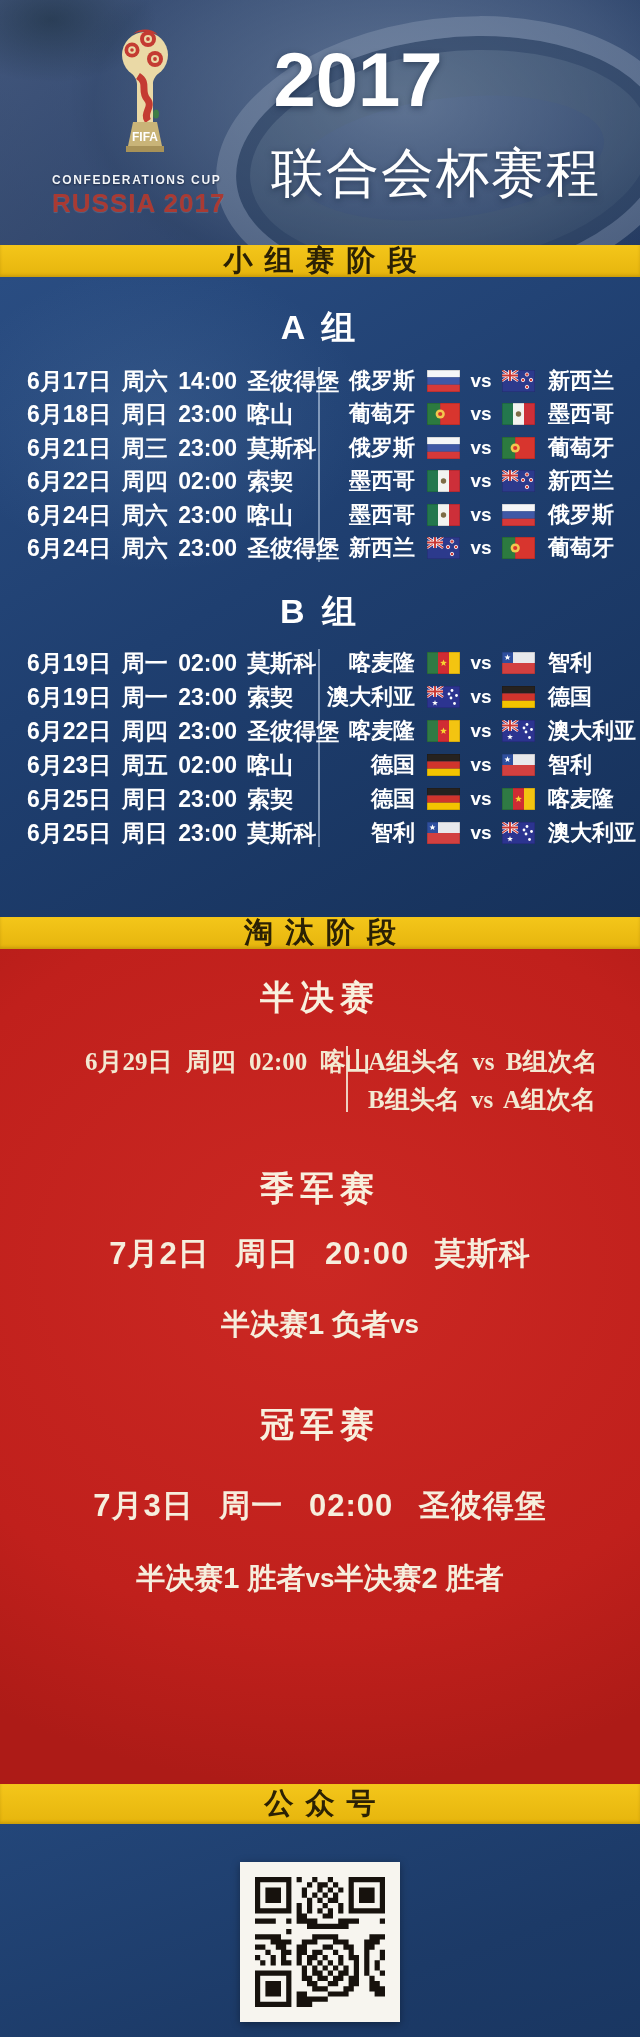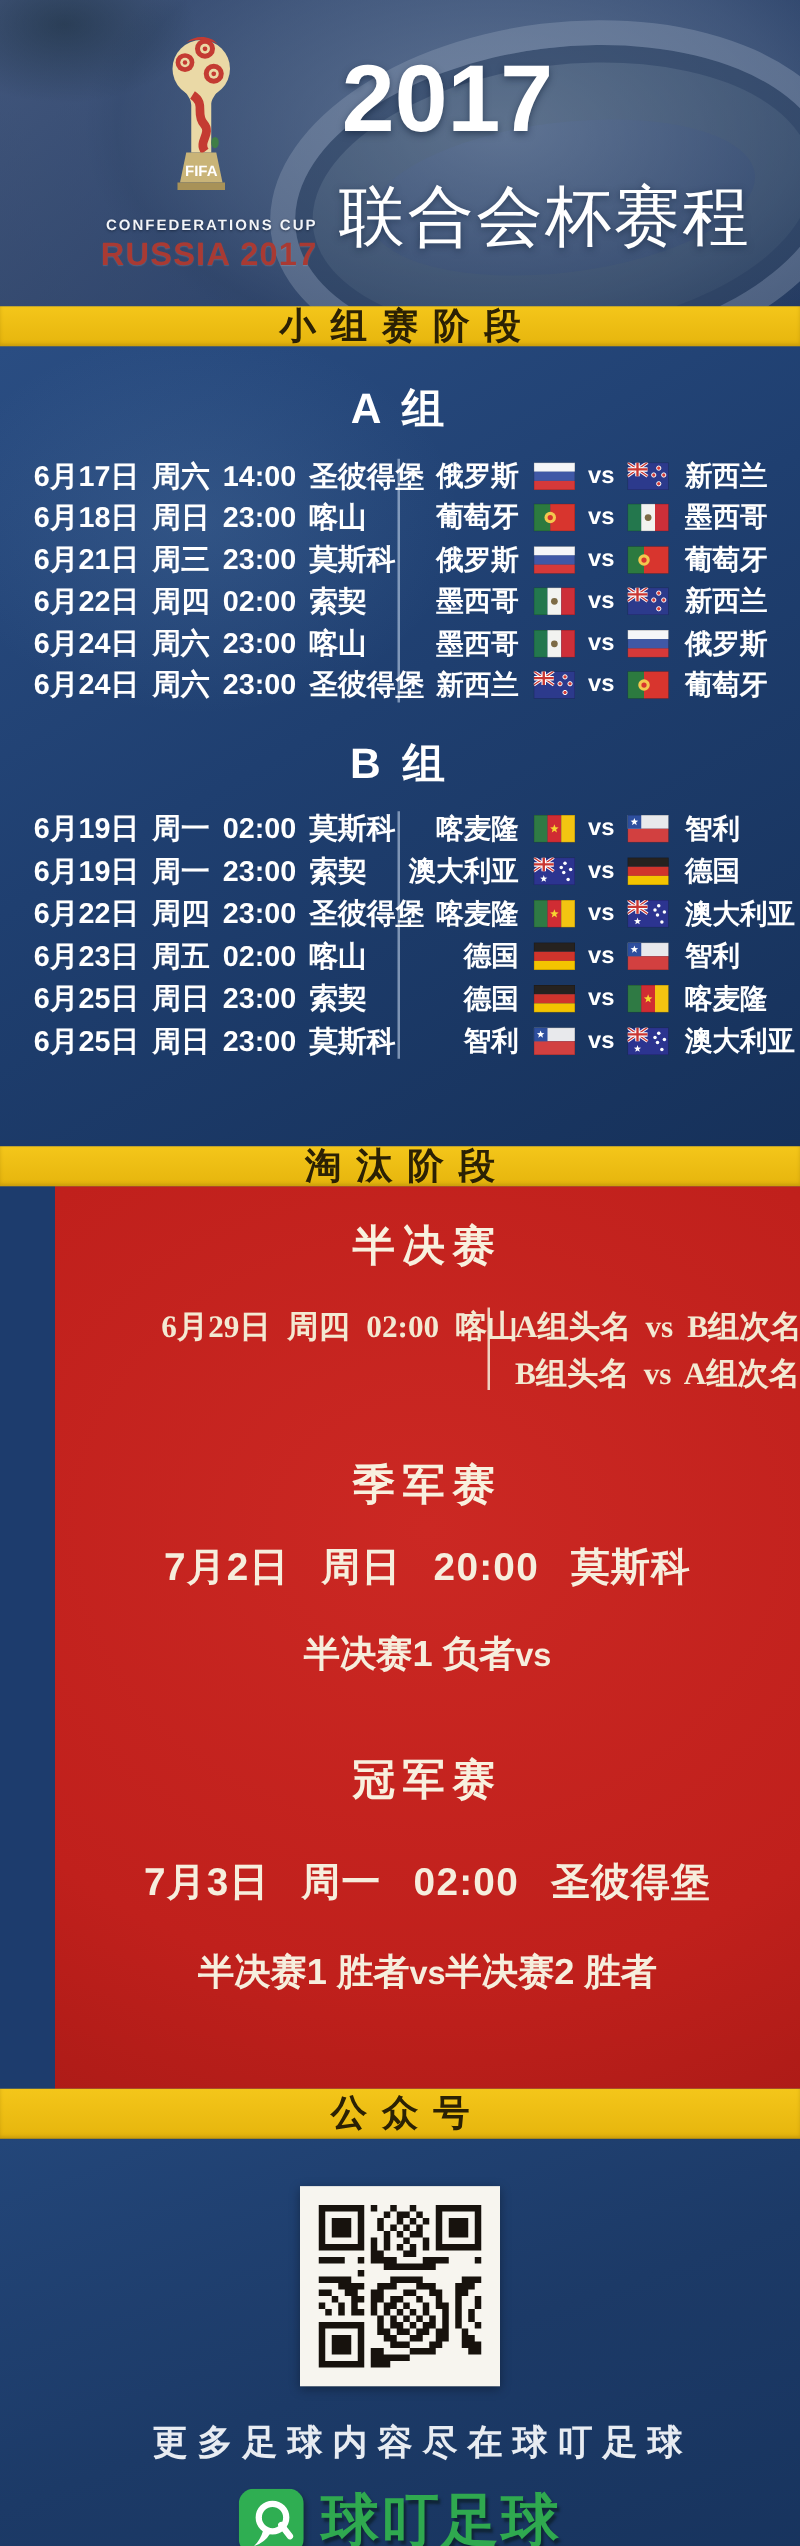--- a/index.html
+++ b/index.html
@@ -18,21 +18,21 @@
   }
   .header:before{ 
     content:"";position:absolute;left:215px;top:18px;width:430px;height:240px;border-radius:50%;
     border:20px solid rgba(200,210,224,.45);
     box-shadow:inset 0 0 0 14px rgba(52,72,104,.55), inset 0 0 0 60px rgba(120,140,120,.18);
     transform:rotate(-7deg);
   }
   .header:after{ 
     content:"";position:absolute;inset:0;background:linear-gradient(rgba(33,58,102,.38),rgba(25,48,88,.42));
   }
-  .logo-block{position:absolute;left:68px;top:26px;width:186px;text-align:right;z-index:3;}
+  .logo-block{position:absolute;left:52px;top:26px;width:186px;text-align:left;z-index:3;}
   .logo-block svg{display:block;margin:0 auto;}
   .confed-line{margin-top:5px;font-size:12px;font-weight:bold;color:#f2f4f8;letter-spacing:1.6px;white-space:nowrap;text-shadow:0 1px 2px rgba(10,20,40,.6);}
   .russia-line{margin-top:1px;font-size:26px;font-weight:900;color:#a93a33;letter-spacing:1px;white-space:nowrap;text-shadow:0 1px 1px rgba(255,255,255,.15);}
   .year-text{position:absolute;left:248px;top:36px;width:220px;text-align:center;font-size:76px;font-weight:bold;color:#fff;z-index:3;text-shadow:0 2px 6px rgba(10,25,50,.5);}
   .main-title{position:absolute;left:238px;top:138px;width:396px;text-align:center;font-size:53px;font-weight:normal;color:#fff;letter-spacing:2px;z-index:3;text-shadow:0 2px 6px rgba(10,25,50,.5);white-space:nowrap;}
   
   .banner{
     height:32px;display:flex;align-items:center;justify-content:center;
     background:linear-gradient(#f4c61a,#e6b50d);
     font-size:29px;font-weight:bold;color:#2b2104;letter-spacing:12px;text-indent:12px;
@@ -59,23 +59,22 @@
   .match-row .date{position:absolute;left:27px;top:50%;transform:translateY(-50%);font-size:23px;font-weight:bold;color:#fff;white-space:nowrap;word-spacing:4px;}
   .match-row .home{position:absolute;left:318px;width:97px;top:50%;transform:translateY(-50%);text-align:right;font-size:22px;font-weight:bold;color:#fff;white-space:nowrap;}
   .match-row .flag{position:absolute;top:50%;transform:translateY(-50%);width:33px;height:22px;line-height:0;}
   .match-row .flag.home-f{left:427px;}
   .match-row .flag.away-f{left:502px;}
   .match-row .vs{position:absolute;left:464px;width:34px;top:50%;transform:translateY(-50%);text-align:center;font-size:19px;font-weight:bold;color:#fff;}
   .match-row .away{position:absolute;left:548px;top:50%;transform:translateY(-50%);text-align:left;font-size:22px;font-weight:bold;color:#fff;white-space:nowrap;}
   .flag svg{display:block;}
   
   .knockout{
-    position:relative;height:722px;color:#f6eedd;
+    position:relative;height:835px;color:#f6eedd;
     background:radial-gradient(ellipse 620px 520px at 50% 38%, #cb2823, #c0201c 70%, #ad1b17 100%);
-    margin-left:44px;
   }
   .ko-title{margin:0;text-align:center;font-size:34px;font-weight:bold;color:#f8f0de;letter-spacing:6px;height:40px;line-height:40px;}
   .ko-title.sf{padding-top:28px;}
   .ko-title.third{margin-top:52px;}
   .ko-title.final{margin-top:60px;}
   .sf-rows{position:relative;margin-top:27px;}
   .sf-row{position:relative;height:34px;margin-bottom:4px;font-family:Liberation Serif, serif;}
   .sf-row .date{position:absolute;left:85px;top:50%;transform:translateY(-50%);font-size:25px;font-weight:bold;color:#f3e9d2;white-space:nowrap;word-spacing:7px;}
   .sf-row .match{position:absolute;left:368px;top:50%;transform:translateY(-50%);font-size:25px;font-weight:bold;color:#f3e9d2;white-space:nowrap;word-spacing:5px;}
   .sf-divider{position:absolute;left:346px;top:2px;bottom:4px;width:2px;background:rgba(246,238,221,.85);}

